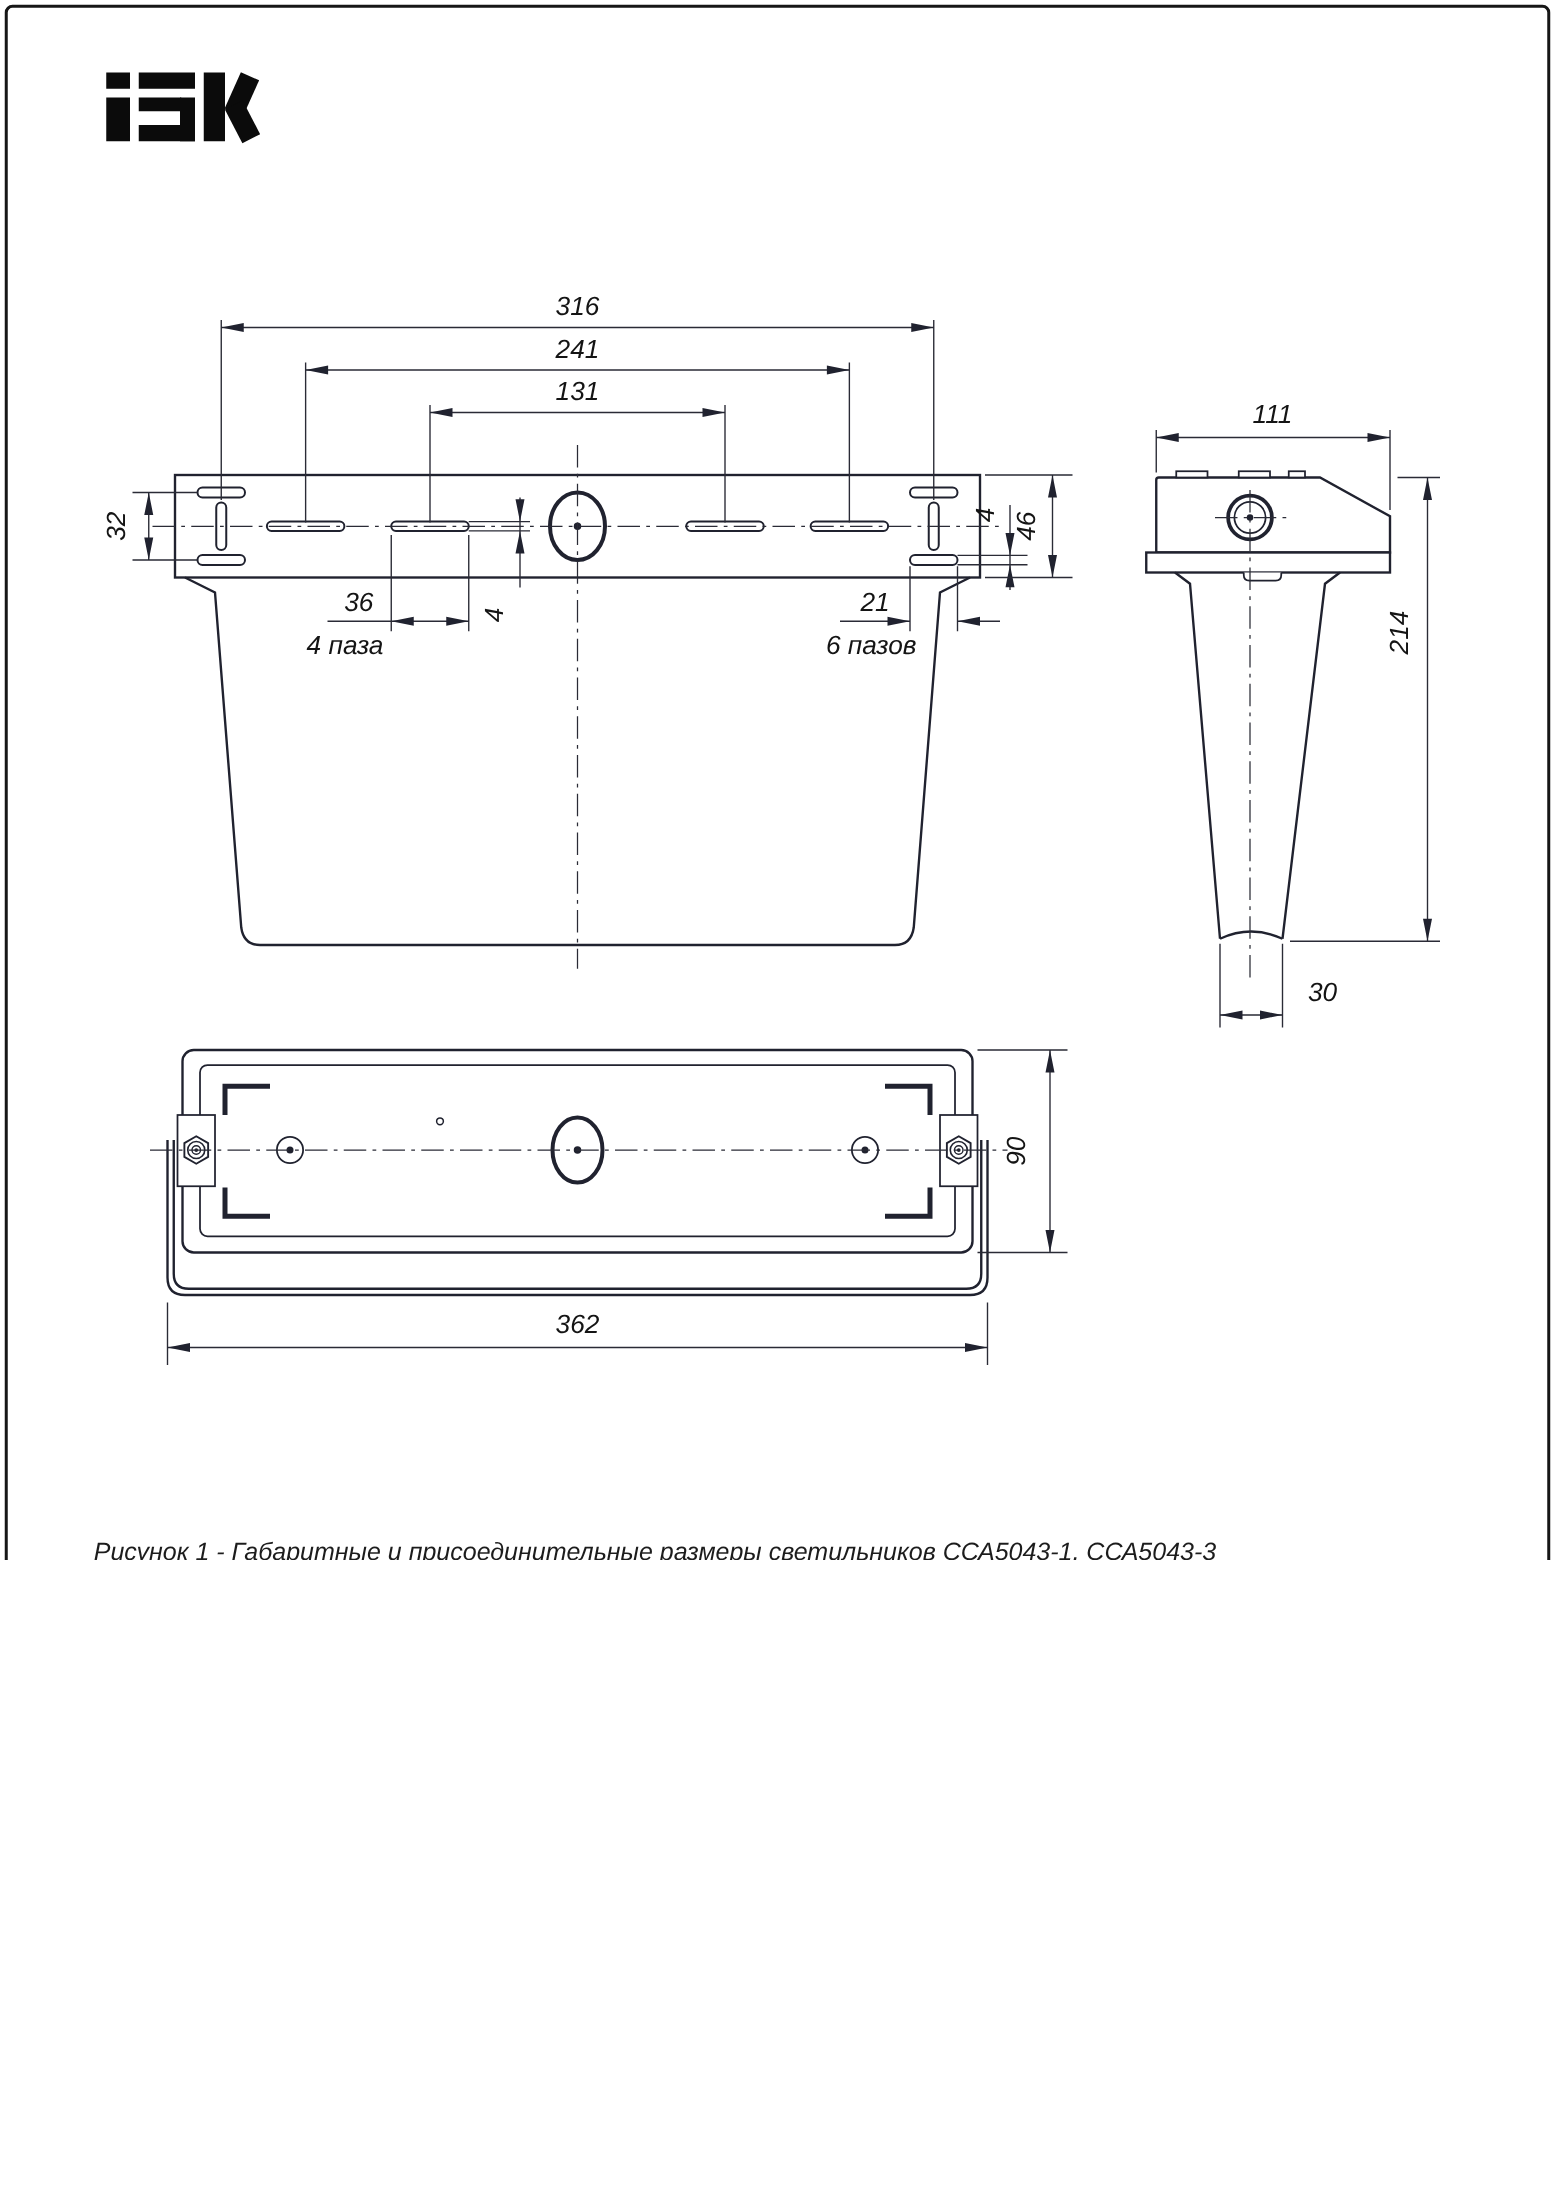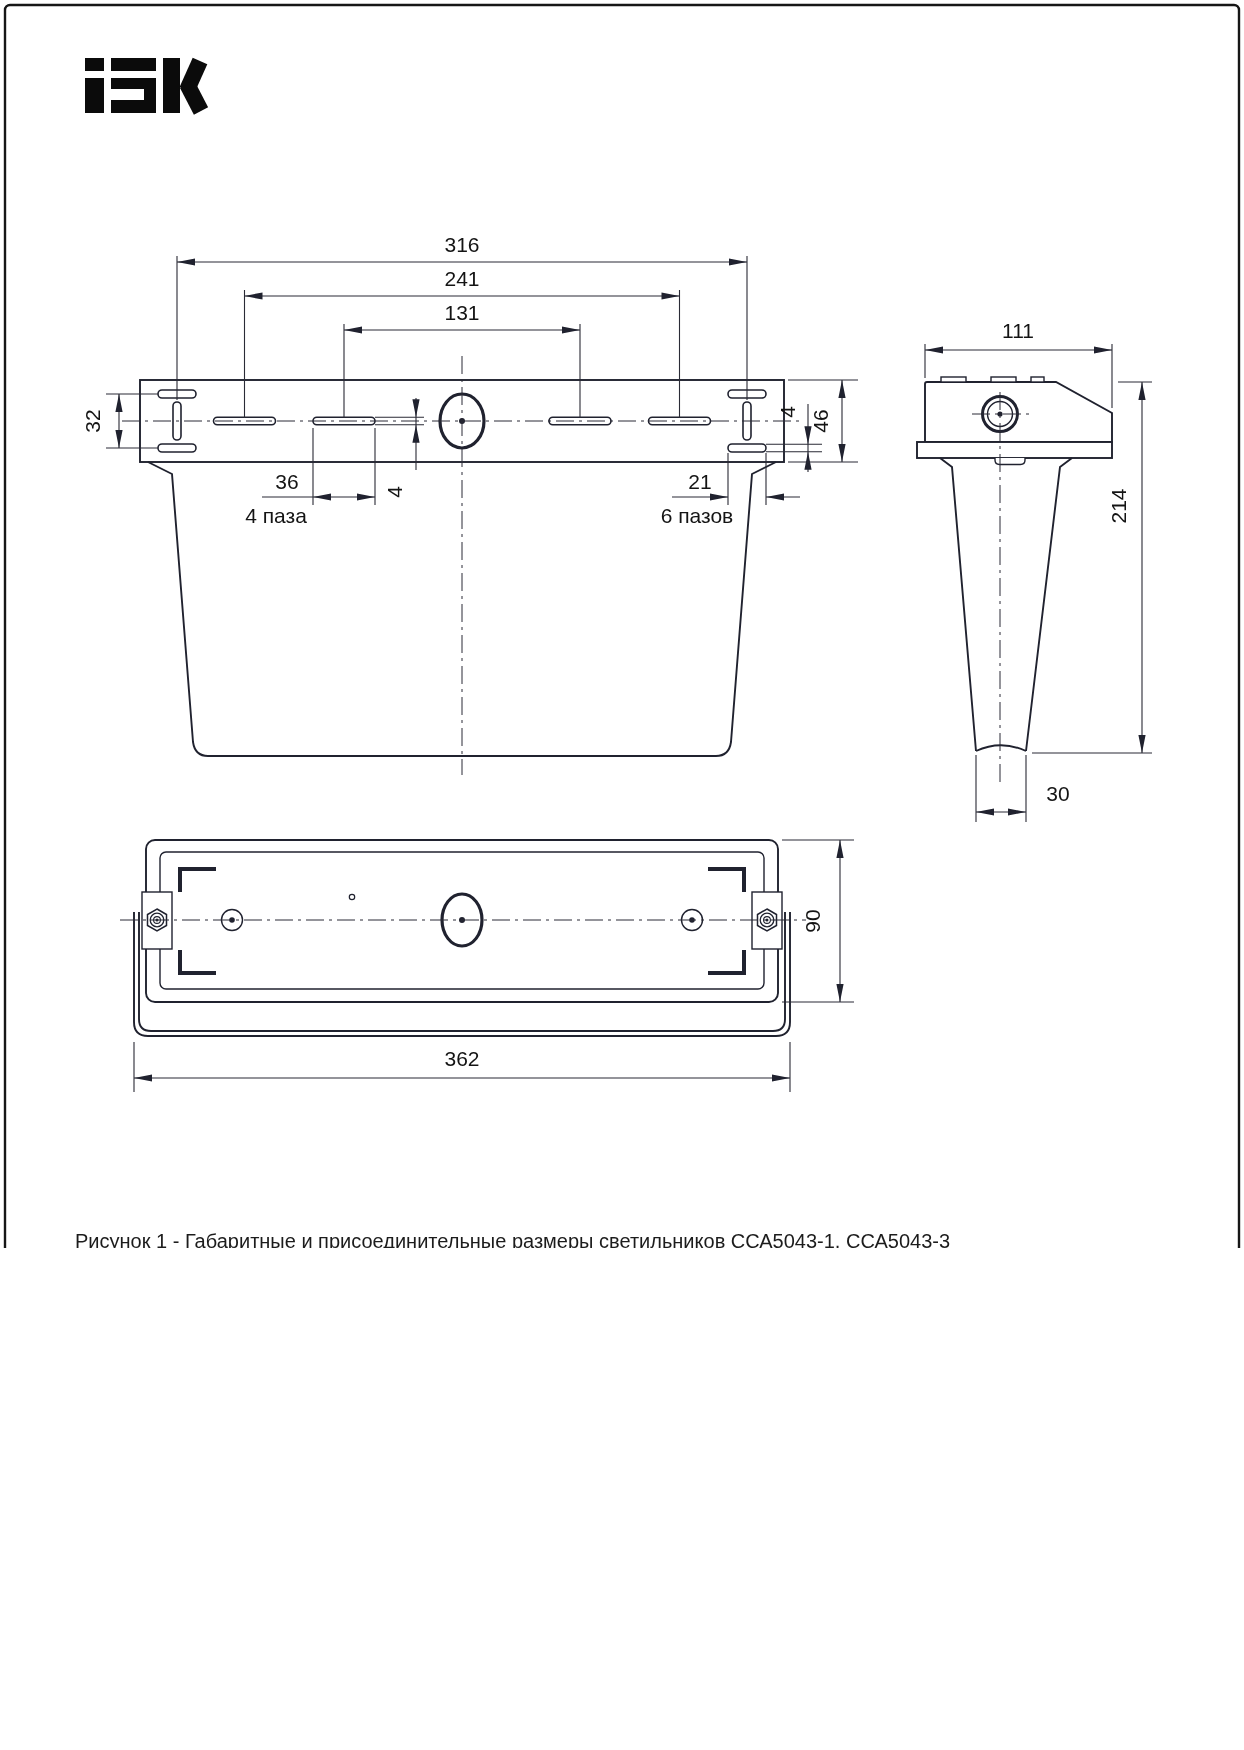--- a/index.html
+++ b/index.html
@@ -2,20 +2,21 @@
 <html><head>
 <meta charset="utf-8">
 <style>
   html,body{margin:0;padding:0;background:#ffffff;}
   .page{
     position:relative;
     width:1244px;height:1248px;
     background:#ffffff;
     font-family:"Liberation Sans", sans-serif;
     overflow:hidden;
+    font-style:italic;
   }
   svg{position:absolute;left:0;top:0;}
   .outline{fill:none;stroke:#20222f;stroke-width:1.9;}
   .fillwhite{fill:#ffffff;stroke:#20222f;stroke-width:1.9;}
   .thin{fill:#ffffff;stroke:#20222f;stroke-width:1.4;}
   .slot{fill:#ffffff;stroke:#20222f;stroke-width:1.6;}
   .dimline{fill:none;stroke:#2a2b36;stroke-width:1.1;}
   .cl{fill:none;stroke:#2a2b36;stroke-width:1;stroke-dasharray:18 5 3 5;}
   .ah{fill:#20222f;stroke:none;}
   .dtext{font-family:"Liberation Sans", sans-serif;font-size:21px;fill:#141414;}

